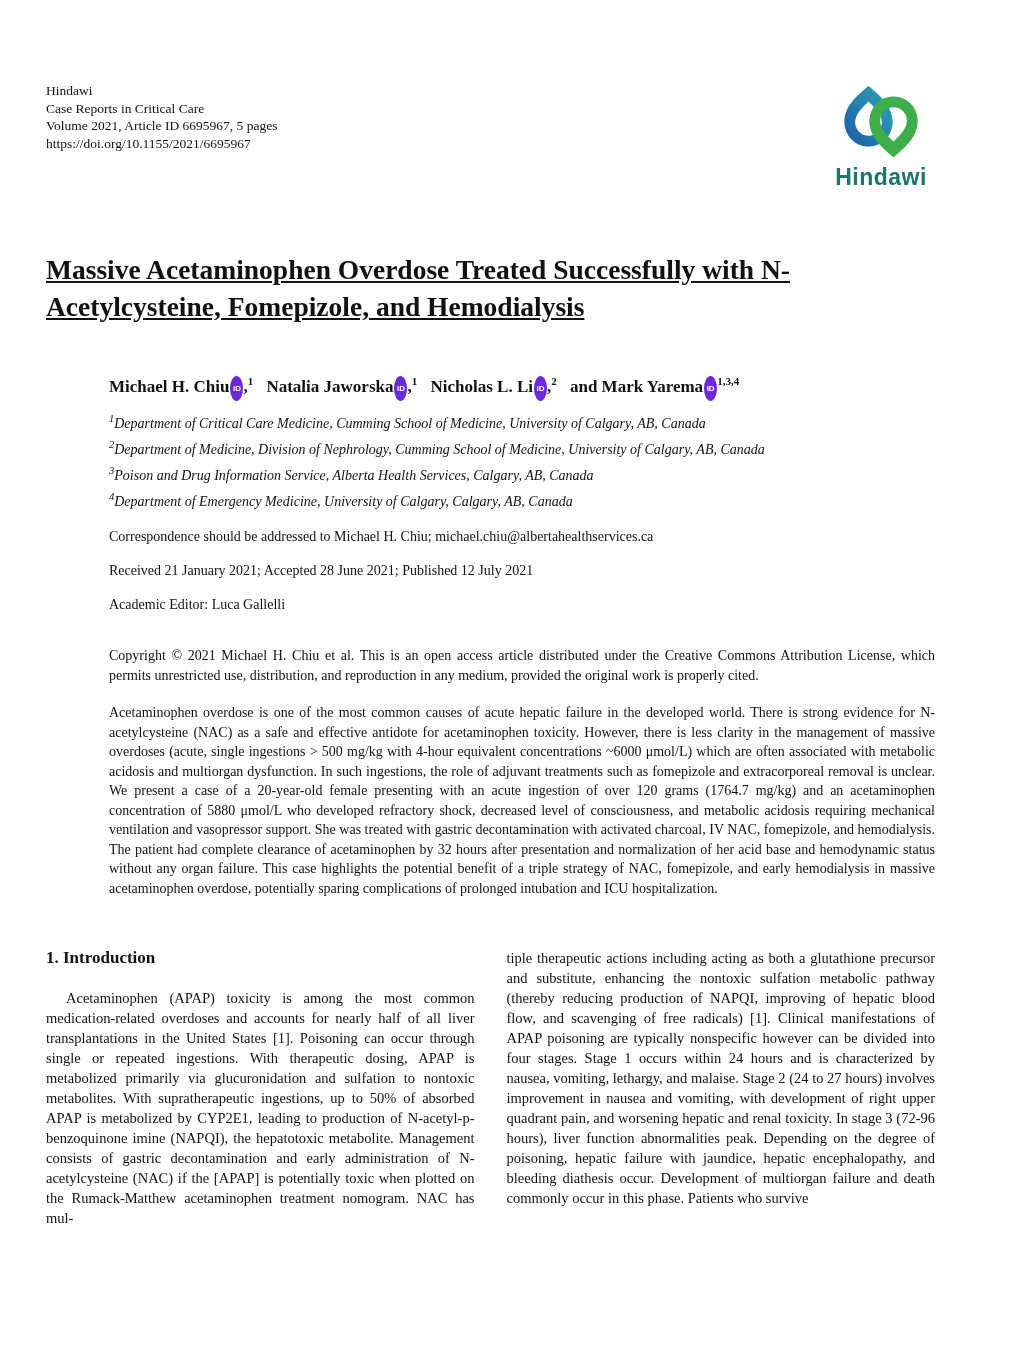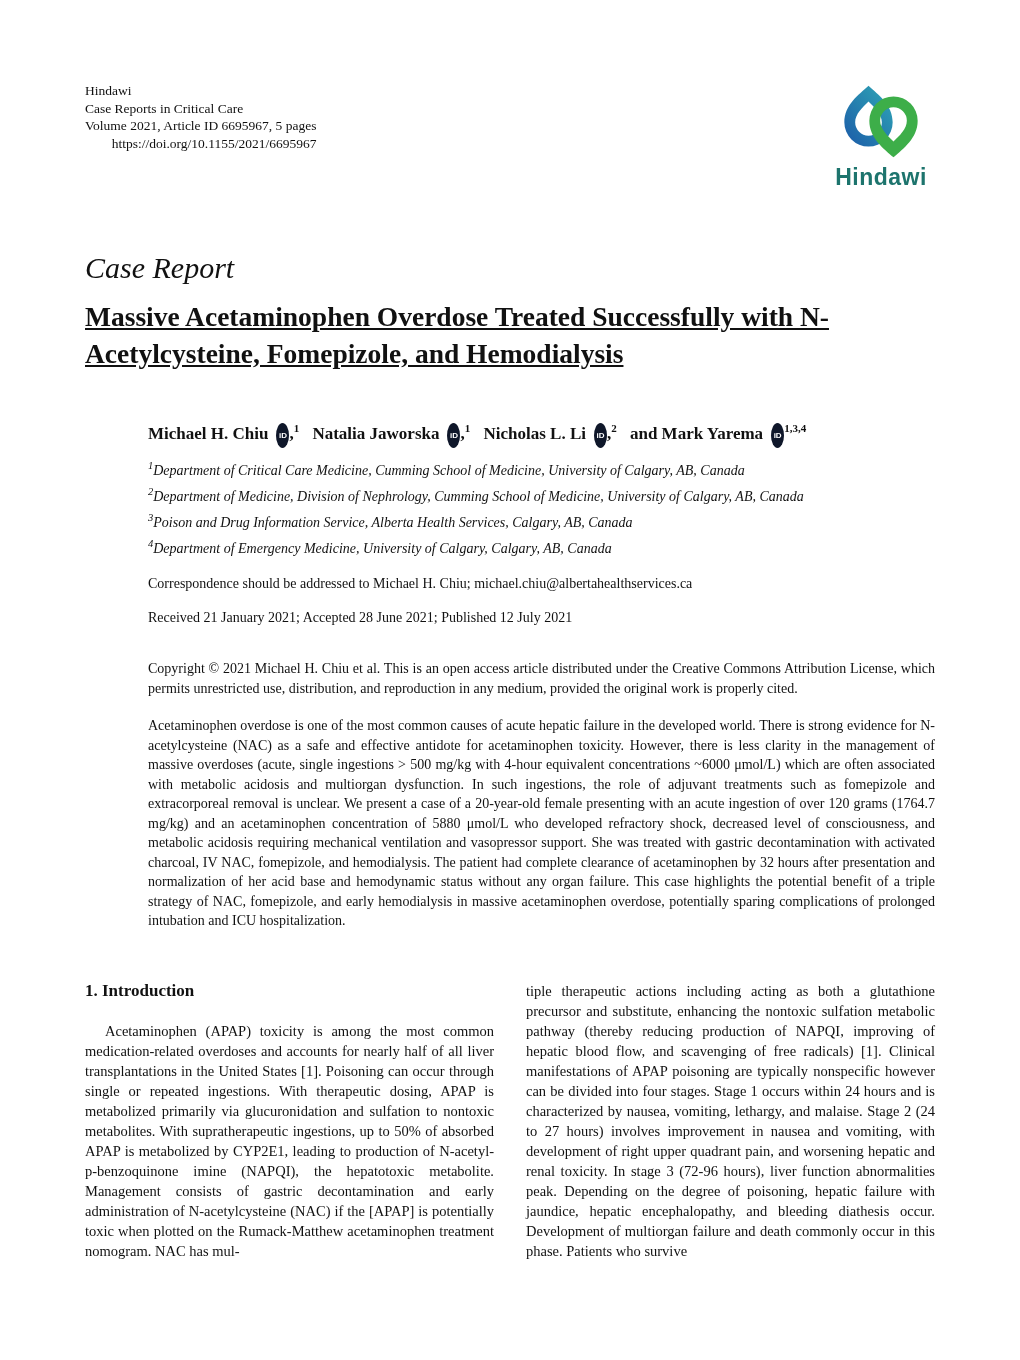--- a/index.html
+++ b/index.html
@@ -4,28 +4,28 @@
 <style>
   html, body { margin: 0; padding: 0; background: #ffffff; }
   body {
     width: 1020px; height: 1360px; overflow: hidden;
     font-family: "Liberation Serif", serif;
     color: #111111;
   }
   .page {
     box-sizing: border-box;
     width: 1020px; height: 1360px;
-    padding: 82px 85px 0 85px;
+    padding: 82px 85px 0 46px;
     background: #ffffff;
   }
 
   
   .masthead { display: flex; justify-content: space-between; align-items: flex-start; }
   .journal-meta { font-size: 13.5px; line-height: 17.5px; }
-  .journal-meta .doi { color: #111111; text-decoration: none; cursor: pointer; text-align: right; }
+  .journal-meta .doi { color: #111111; text-decoration: none; cursor: pointer; }
   .logo-block { text-align: center; margin-top: 2px; margin-right: 4px; }
   .logo-wordmark {
     font-family: "Liberation Sans", sans-serif;
     font-weight: bold; font-size: 23px; letter-spacing: 0.5px;
     color: #1d746d; margin-top: 1px;
   }
 
   
   .title-block { margin-top: 60px; }
   .kicker { font-style: italic; font-size: 30px; line-height: 34px; }
@@ -34,24 +34,24 @@
     font-size: 27.5px; line-height: 37px; font-weight: bold; text-decoration: underline;
   }
 
   
   .front-matter { margin-left: 63px; margin-top: 44px; }
   .authors { font-size: 17px; font-weight: bold; line-height: 24px; }
   .author { margin-right: 9px; white-space: nowrap; }
   .author sup { font-size: 11px; font-weight: bold; }
   .orcid-badge {
     display: inline-flex; width: 13px; height: 25px; border-radius: 50%;
-    background: #0f172a; color: #ffffff;
+    background: #6d28d9; color: #ffffff;
     font: bold 8px "Liberation Sans", sans-serif;
     align-items: center; justify-content: center;
-    margin-left: 8px; vertical-align: 1px; cursor: pointer;
+    margin-left: 1px; vertical-align: 1px; cursor: pointer;
   }
   .affiliations { margin-top: 7px; font-style: italic; font-size: 14px; line-height: 21.5px; }
   .affiliation sup { font-size: 10.5px; }
   .meta-line { margin: 15px 0 0 0; font-size: 14px; line-height: 19px; }
   .email { cursor: pointer; }
   .copyright-par, .abstract-par {
     margin: 32px 0 0 0; font-size: 14px; line-height: 19.5px; text-align: justify;
   }
   .abstract-par { margin-top: 18px; }
 
@@ -85,21 +85,20 @@
         <path fill="url(#lgLeftDrop)" fill-rule="evenodd" d="M45,2 C57,13 74,25 74,46 A29,29 0 1 1 16,46 C16,25 33,13 45,2 Z
              M45,21 C52,28 61,36 61,46 A16,16 0 1 1 29,46 C29,36 38,28 45,21 Z"></path>
         <path fill="#3DAE49" fill-rule="evenodd" d="M75,88 C63,77 46,65 46,44 A29,29 0 1 1 104,44 C104,65 87,77 75,88 Z
              M75,69 C68,62 59,54 59,44 A16,16 0 1 1 91,44 C91,54 82,62 75,69 Z"></path>
       </svg>
       <div class="logo-wordmark">Hindawi</div>
     </div>
   </header>
 
   <section class="title-block">
-    <div class="kicker">Case Report</div>
     <h1 class="article-title"><span>Massive Acetaminophen Overdose Treated Successfully with N-</span><br><span>Acetylcysteine, Fomepizole, and Hemodialysis</span></h1>
   </section>
 
   <section class="front-matter">
 
     <div class="authors">
       <span class="author"><span>Michael H. Chiu</span><span class="orcid-badge">iD</span><span>,</span><sup>1</sup></span>
       <span class="author"><span>Natalia Jaworska</span><span class="orcid-badge">iD</span><span>,</span><sup>1</sup></span>
       <span class="author"><span>Nicholas L. Li</span><span class="orcid-badge">iD</span><span>,</span><sup>2</sup></span>
       <span class="author"><span>and Mark Yarema</span><span class="orcid-badge">iD</span><span></span><sup>1,3,4</sup></span>
@@ -109,20 +108,21 @@
       <div class="affiliation"><sup>1</sup><span>Department of Critical Care Medicine, Cumming School of Medicine, University of Calgary, AB, Canada</span></div>
       <div class="affiliation"><sup>2</sup><span>Department of Medicine, Division of Nephrology, Cumming School of Medicine, University of Calgary, AB, Canada</span></div>
       <div class="affiliation"><sup>3</sup><span>Poison and Drug Information Service, Alberta Health Services, Calgary, AB, Canada</span></div>
       <div class="affiliation"><sup>4</sup><span>Department of Emergency Medicine, University of Calgary, Calgary, AB, Canada</span></div>
     </div>
 
     <p class="meta-line"><span>Correspondence should be addressed to Michael H. Chiu; </span><span class="email">michael.chiu@albertahealthservices.ca</span></p>
 
     <p class="meta-line">Received 21 January 2021; Accepted 28 June 2021; Published 12 July 2021</p>
 
+    <p class="meta-line">Academic Editor: Luca Gallelli</p>
 
     <p class="copyright-par">Copyright © 2021 Michael H. Chiu et al. This is an open access article distributed under the Creative Commons Attribution License, which permits unrestricted use, distribution, and reproduction in any medium, provided the original work is properly cited.</p>
 
     <p class="abstract-par">Acetaminophen overdose is one of the most common causes of acute hepatic failure in the developed world. There is strong evidence for N-acetylcysteine (NAC) as a safe and effective antidote for acetaminophen toxicity. However, there is less clarity in the management of massive overdoses (acute, single ingestions &gt; 500 mg/kg with 4-hour equivalent concentrations ~6000 μmol/L) which are often associated with metabolic acidosis and multiorgan dysfunction. In such ingestions, the role of adjuvant treatments such as fomepizole and extracorporeal removal is unclear. We present a case of a 20-year-old female presenting with an acute ingestion of over 120 grams (1764.7 mg/kg) and an acetaminophen concentration of 5880 μmol/L who developed refractory shock, decreased level of consciousness, and metabolic acidosis requiring mechanical ventilation and vasopressor support. She was treated with gastric decontamination with activated charcoal, IV NAC, fomepizole, and hemodialysis. The patient had complete clearance of acetaminophen by 32 hours after presentation and normalization of her acid base and hemodynamic status without any organ failure. This case highlights the potential benefit of a triple strategy of NAC, fomepizole, and early hemodialysis in massive acetaminophen overdose, potentially sparing complications of prolonged intubation and ICU hospitalization.</p>
 
   </section>
 
   <section class="columns">
     <div class="col">
       <h2 class="section-heading">1. Introduction</h2>

